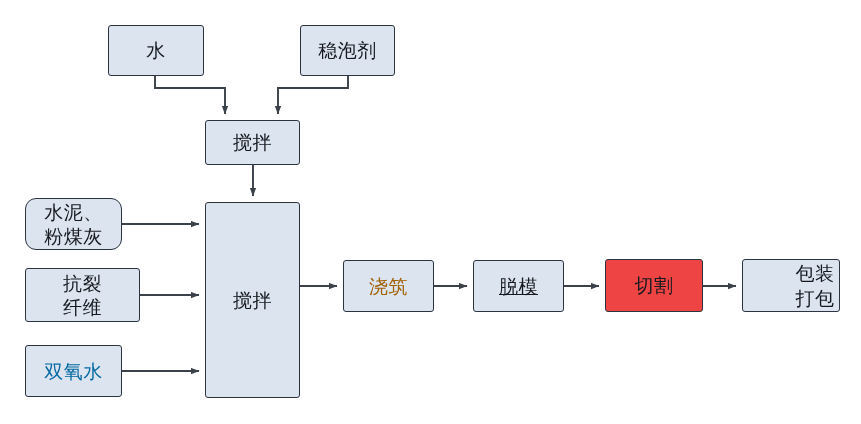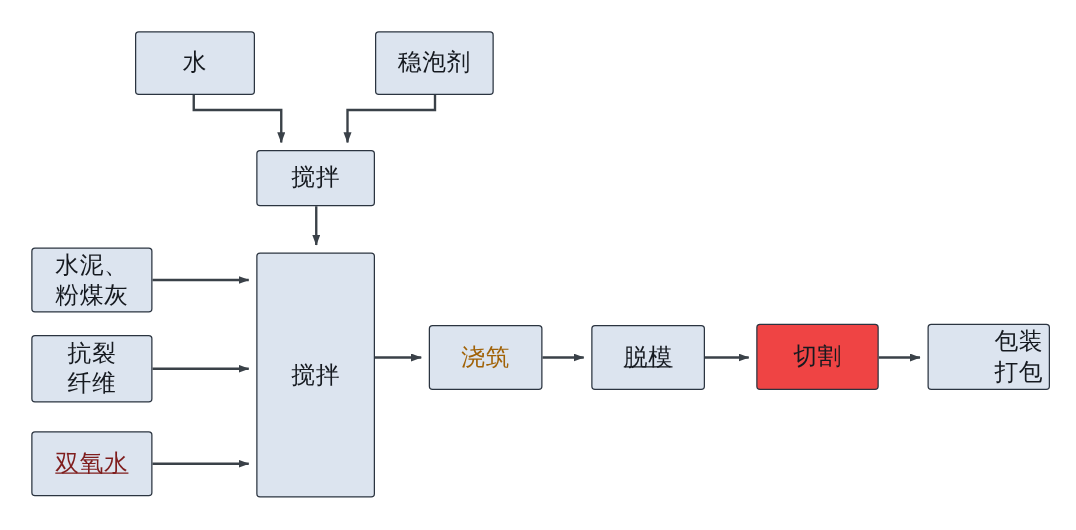--- a/index.html
+++ b/index.html
@@ -63,25 +63,25 @@
         <polyline points="300,286 337,286" fill="none" stroke="#3a4148" stroke-width="1.9" stroke-linejoin="miter" marker-end="url(#arrowhead)"></polyline>
         <polyline points="434,286 467,286" fill="none" stroke="#3a4148" stroke-width="1.9" stroke-linejoin="miter" marker-end="url(#arrowhead)"></polyline>
         <polyline points="564,286 599,286" fill="none" stroke="#3a4148" stroke-width="1.9" stroke-linejoin="miter" marker-end="url(#arrowhead)"></polyline>
         <polyline points="703,286 736,286" fill="none" stroke="#3a4148" stroke-width="1.9" stroke-linejoin="miter" marker-end="url(#arrowhead)"></polyline>
       </g>
   </svg>
   <div id="node-layer">
       <div class="node" style="left: 108px; top: 25px; width: 96px; height: 51px; background: rgb(220, 228, 239); border-color: rgb(43, 52, 64); color: rgb(21, 25, 31);"><span>水</span></div>
       <div class="node" style="left: 300px; top: 25px; width: 95px; height: 51px; background: rgb(220, 228, 239); border-color: rgb(43, 52, 64); color: rgb(21, 25, 31); justify-content: center;"><span>稳泡剂</span></div>
       <div class="node" style="left: 205px; top: 120px; width: 95px; height: 45px; background: rgb(220, 228, 239); border-color: rgb(43, 52, 64); color: rgb(21, 25, 31);"><span>搅拌</span></div>
-      <div class="node" style="left: 25px; top: 198px; width: 97px; height: 52px; background: rgb(220, 228, 239); border-color: rgb(43, 52, 64); color: rgb(21, 25, 31);"><span>水泥、
+      <div class="node" style="left: 25px; top: 198px; width: 97px; height: 52px; background: rgb(220, 228, 239); border-color: rgb(43, 52, 64); color: rgb(21, 25, 31); border-radius: 11px;"><span>水泥、
 粉煤灰</span></div>
-      <div class="node" style="left: 25px; top: 268px; width: 97px; height: 54px; background: rgb(220, 228, 239); border-color: rgb(43, 52, 64); color: rgb(21, 25, 31);"><span>抗裂
+      <div class="node" style="left: 25px; top: 268px; width: 115px; height: 54px; background: rgb(220, 228, 239); border-color: rgb(43, 52, 64); color: rgb(21, 25, 31);"><span>抗裂
 纤维</span></div>
-      <div class="node" style="left: 25px; top: 345px; width: 97px; height: 52px; background: rgb(220, 228, 239); border-color: rgb(43, 52, 64); color: #7f1d1d; text-decoration: underline;"><span>双氧水</span></div>
+      <div class="node" style="left: 25px; top: 345px; width: 97px; height: 52px; background: rgb(220, 228, 239); border-color: rgb(43, 52, 64); color: #0369a1;"><span>双氧水</span></div>
       <div class="node" style="left: 205px; top: 202px; width: 95px; height: 196px; background: rgb(220, 228, 239); border-color: rgb(43, 52, 64); color: rgb(21, 25, 31);"><span>搅拌</span></div>
       <div class="node" style="left: 343px; top: 260px; width: 91px; height: 52px; background: rgb(220, 228, 239); border-color: rgb(43, 52, 64); color: #a16207;"><span>浇筑</span></div>
       <div class="node" style="left: 473px; top: 260px; width: 91px; height: 52px; background: rgb(220, 228, 239); border-color: rgb(43, 52, 64); color: rgb(21, 25, 31); text-decoration: underline;"><span>脱模</span></div>
       <div class="node" style="left: 605px; top: 259px; width: 98px; height: 53px; background: #ef4444; border-color: rgb(43, 52, 64); color: rgb(21, 25, 31);"><span>切割</span></div>
       <div class="node" style="left: 742px; top: 259px; width: 98px; height: 53px; background: rgb(220, 228, 239); border-color: rgb(43, 52, 64); color: rgb(21, 25, 31); padding-left: 48px;"><span>包装
 打包</span></div>
     </div>
 </div>
 
 </body></html>

